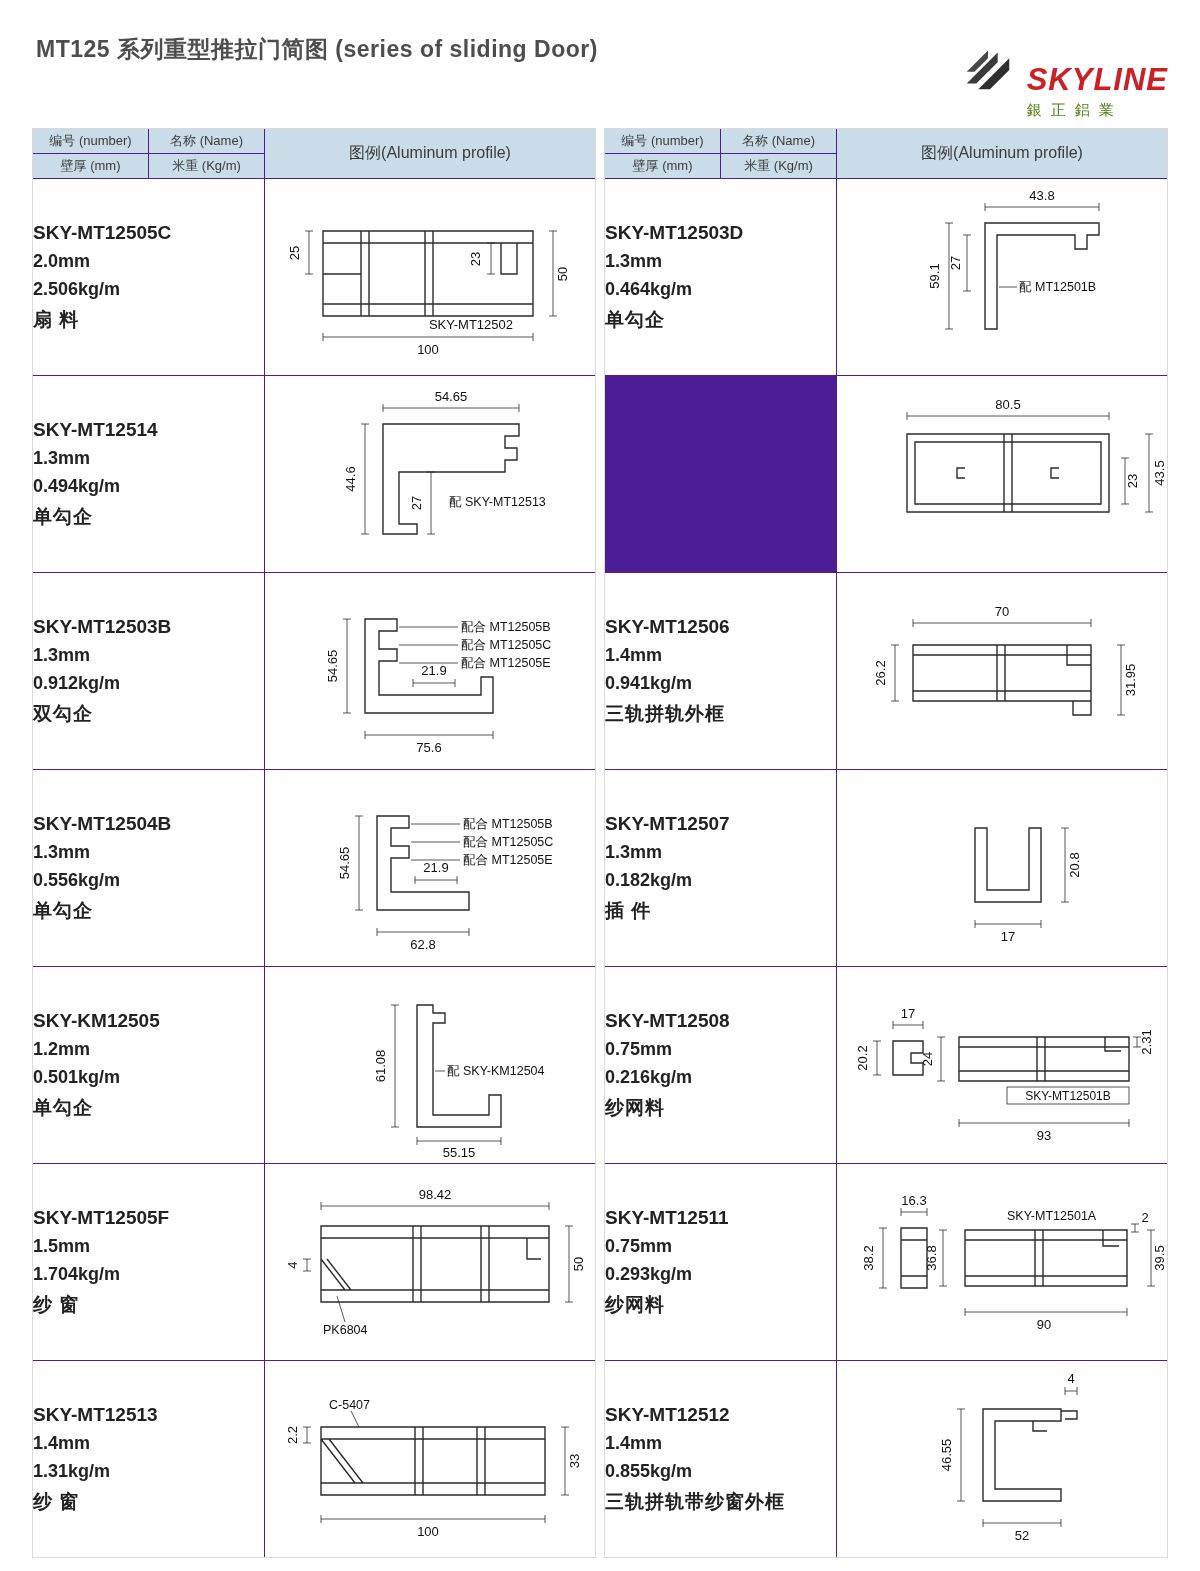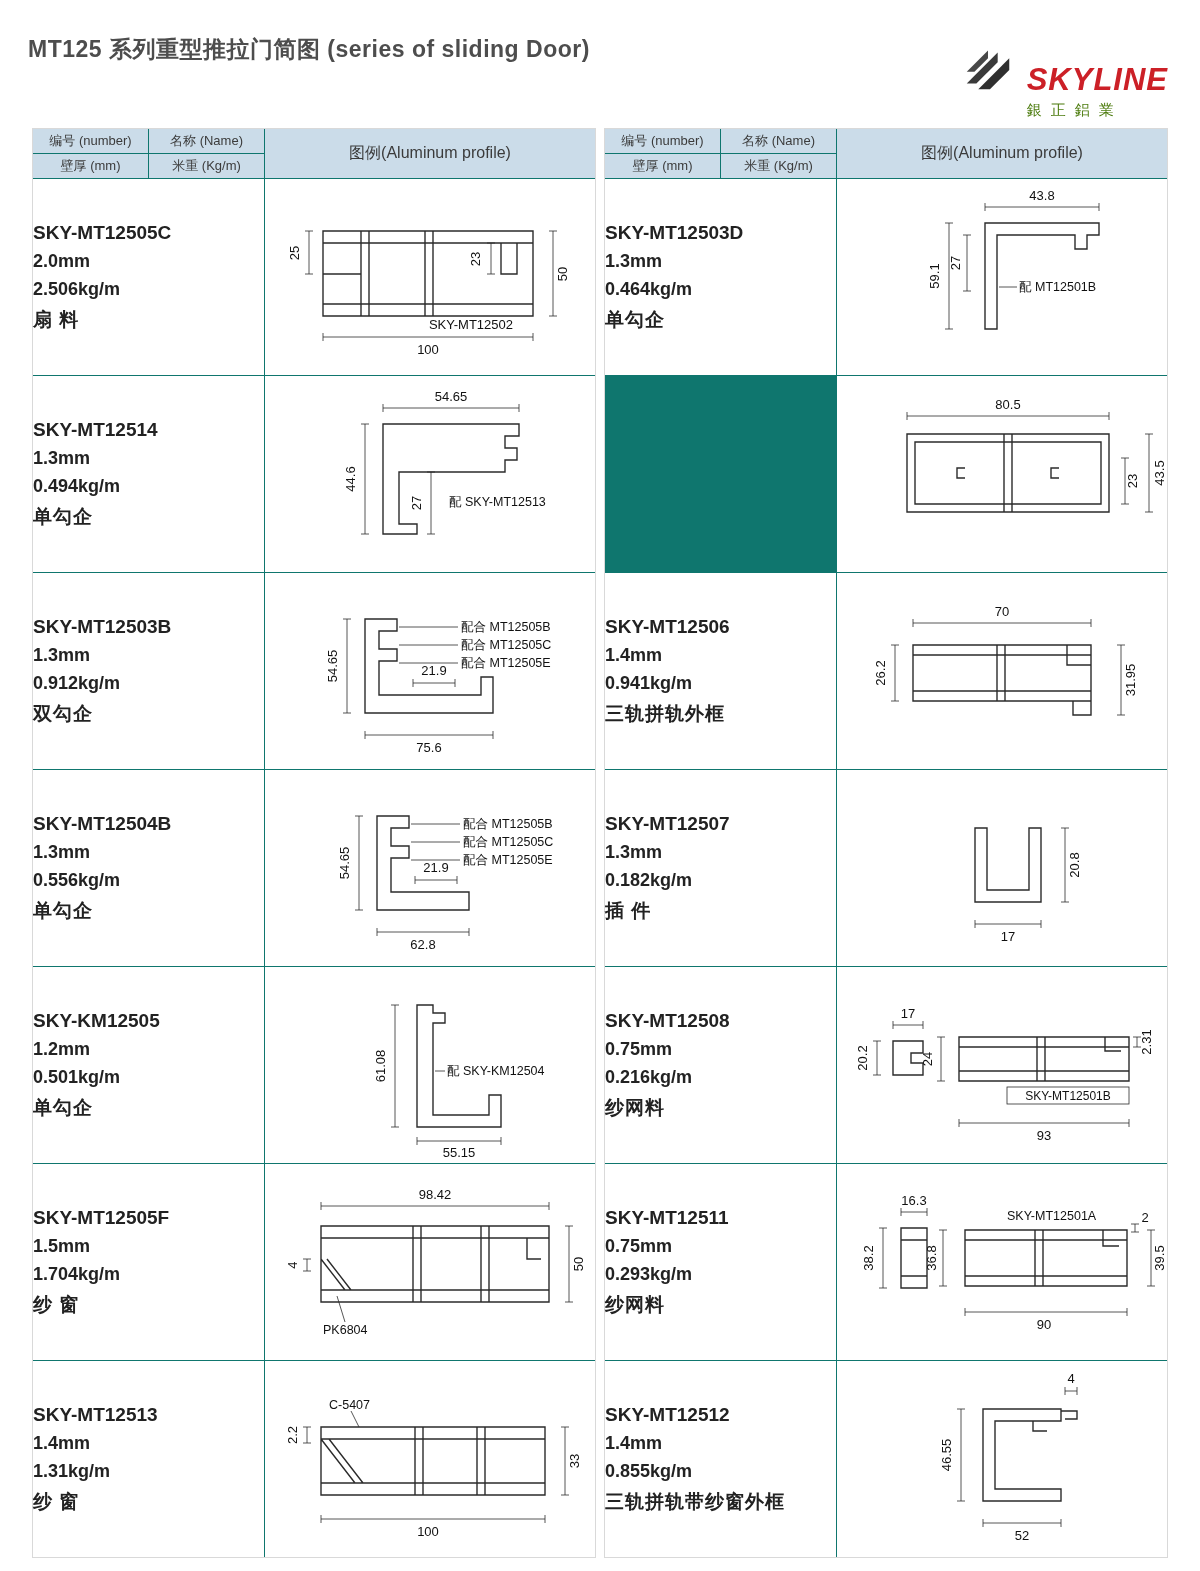--- a/index.html
+++ b/index.html
@@ -1,27 +1,27 @@
 <!DOCTYPE html>
 <html><head>
 <meta charset="utf-8">
 <style>
   html,body{margin:0;padding:0;background:#ffffff;}
   body{width:1200px;height:1571px;font-family:"Liberation Sans",sans-serif;position:relative;overflow:hidden;}
 
-  .page-header{display:flex;justify-content:space-between;align-items:flex-start;padding:16px 32px 8px 28px;}
+  .page-header{display:flex;justify-content:space-between;align-items:flex-start;padding:16px 32px 8px 36px;}
   .page-title{font-size:23px;font-weight:bold;color:#4d4d4d;margin-top:18px;letter-spacing:0.5px;}
   .logo{display:flex;align-items:center;gap:10px;}
   .logo-text{display:flex;flex-direction:column;align-items:flex-start;margin-top:48px;}
   .brand{color:#cc2027;font-size:31px;font-weight:bold;font-style:italic;letter-spacing:1px;line-height:1;}
   .brand-sub{color:#4d7c0f;font-size:15px;letter-spacing:9px;margin-top:6px;}
 
   .tables{display:flex;gap:8px;padding:0 32px;}
   .ptable{display:grid;grid-template-columns:115px 115px 330px;grid-template-rows:24px 24px repeat(7,196px);
-          gap:1px;background:#0f766e;border:1px solid #d9d9d9;width:562px;}
+          gap:1px;background:#4c1d95;border:1px solid #d9d9d9;width:562px;}
   .hcell{background:#cbdce9;display:flex;align-items:center;justify-content:center;font-size:13px;color:#3b3b3b;}
   .c1{grid-column:1;} .c2{grid-column:2;}
   .r1{grid-row:1;} .r2{grid-row:2;}
   .legend-cell{grid-column:3;grid-row:1/3;font-size:16px;}
   .info-cell{grid-column:1/3;background:#ffffff;display:flex;flex-direction:column;justify-content:center;align-items:flex-start;gap:7px;}
   .draw-cell{grid-column:3;background:#ffffff;}
   .draw-cell svg{display:block;width:330px;height:196px;}
   .code{font-size:19px;font-weight:bold;color:#222;}
   .spec{font-size:18px;font-weight:bold;color:#222;}
   .cname{font-size:19px;font-weight:bold;color:#222;letter-spacing:1px;}

